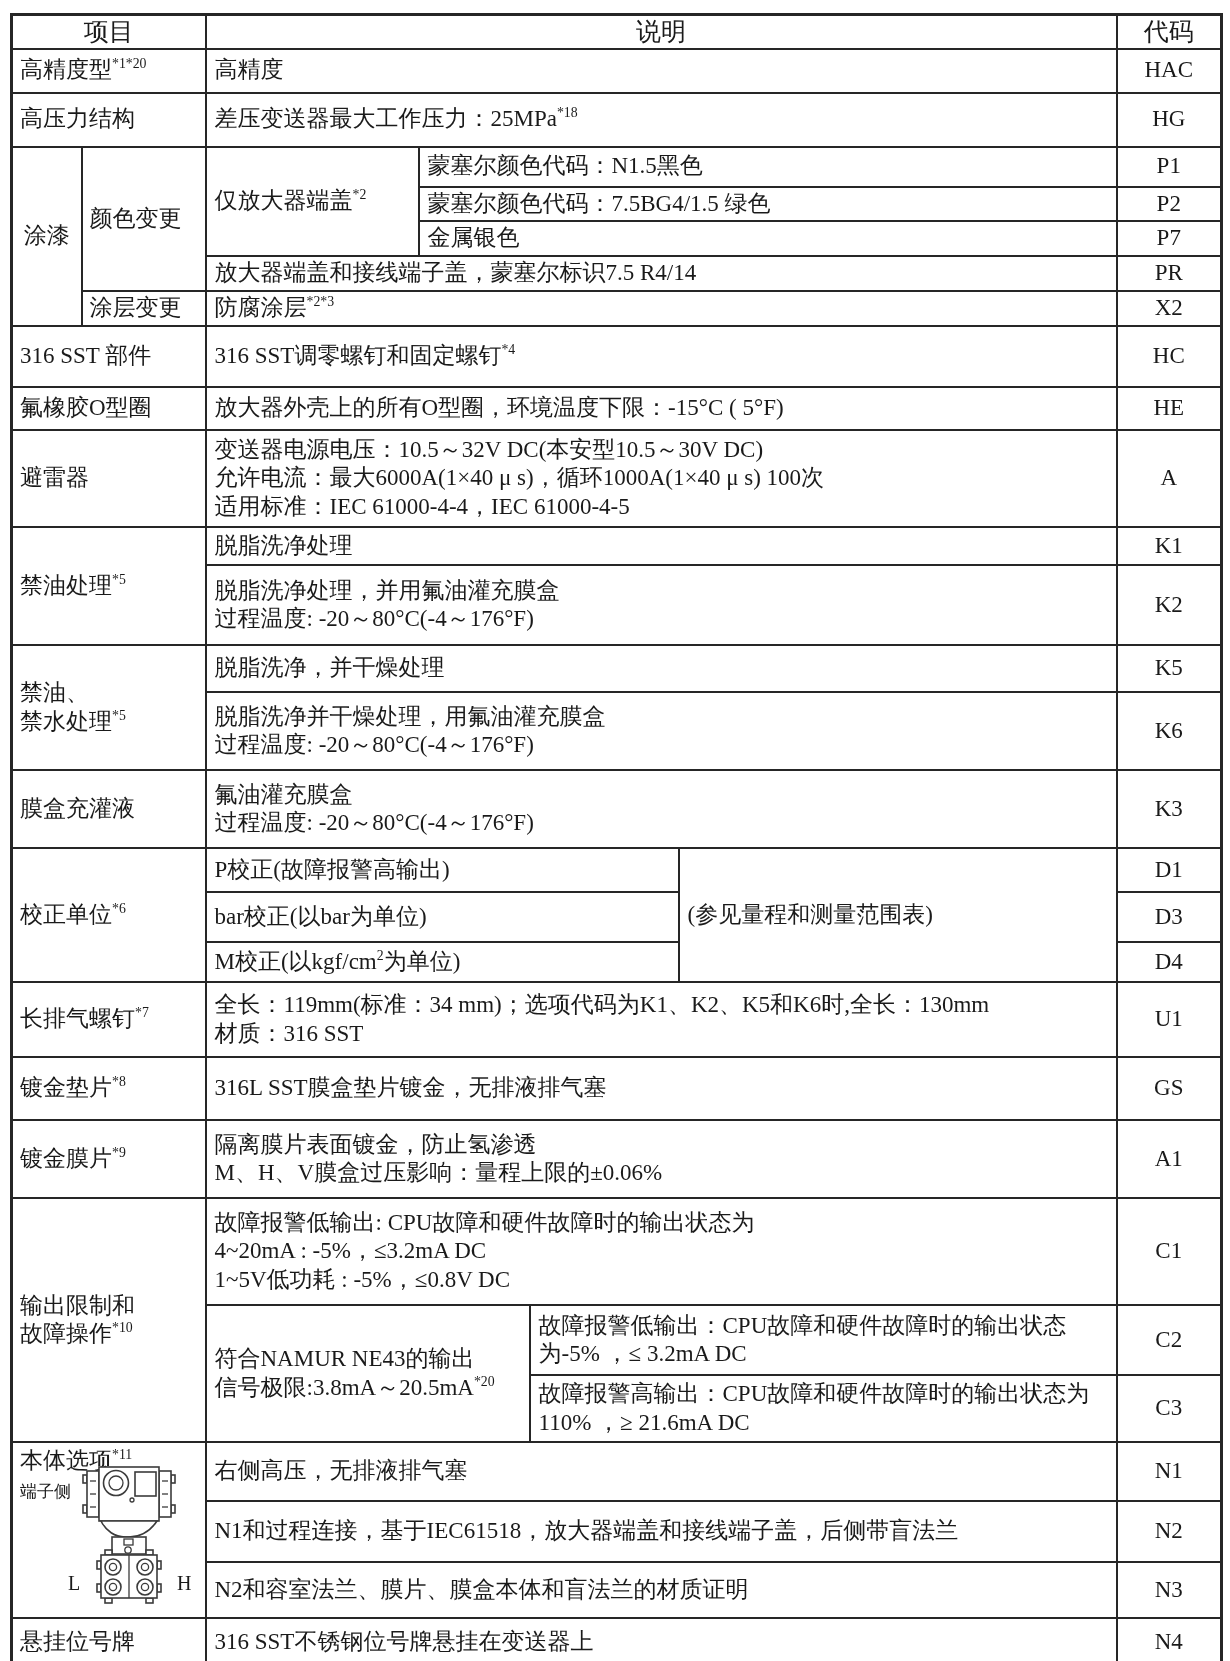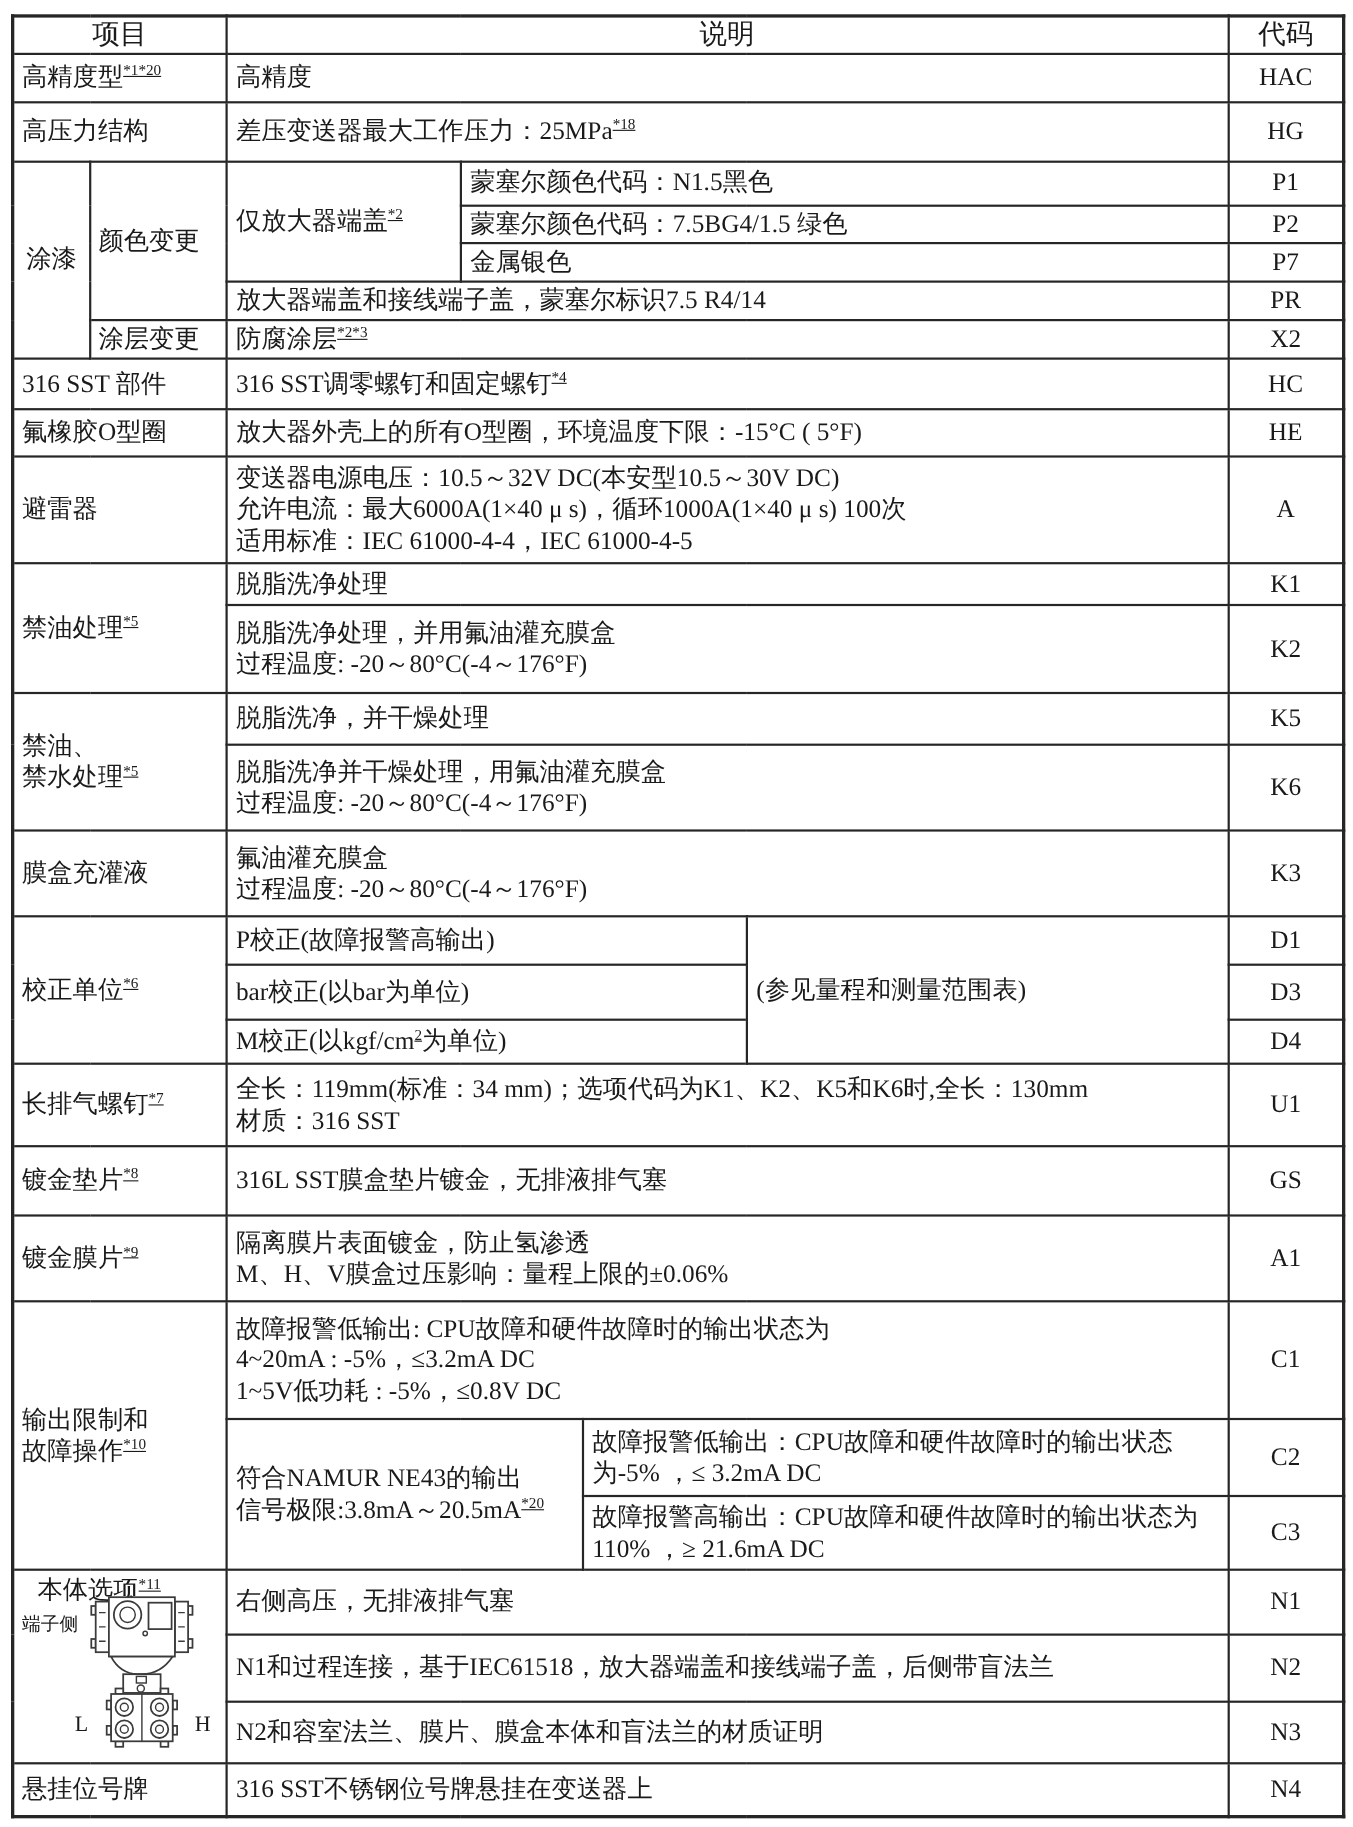--- a/index.html
+++ b/index.html
@@ -19,23 +19,23 @@
     font-size:23px;line-height:1.26;
     vertical-align:middle;
     white-space:pre-line;
     padding:2px 6px 2px 8px;
     overflow:hidden;
   }
   td.hdr{text-align:center;font-size:25px;padding:0 2px;}
   td.code{text-align:center;padding:0 2px;white-space:nowrap;}
   td.c-center{text-align:center;padding:0 2px;}
   td.item{padding-left:7px;}
-  sup{font-size:0.6em;line-height:0;text-decoration:underline;}
+  sup{font-size:0.6em;line-height:0;}
   .bodyopt{position:relative;padding:0;vertical-align:top;}
-  .bodyopt .ttl{position:absolute;left:21px;top:4px;font-size:23px;white-space:nowrap;}
+  .bodyopt .ttl{position:absolute;left:7px;top:4px;font-size:23px;white-space:nowrap;}
   .bodyopt .side{position:absolute;left:7px;top:38px;font-size:17px;white-space:nowrap;}
   .bodyopt .lh{position:absolute;font-size:20px;}
   .bodyopt .lh.l{left:55px;top:128px;}
   .bodyopt .lh.h{left:164px;top:128px;}
   .bodyopt svg{position:absolute;left:0;top:22px;}
   svg .ln{fill:#ffffff;stroke:#3b3b3b;stroke-width:1.6;}
   svg .ln2{fill:none;stroke:#3b3b3b;stroke-width:1.3;}
 </style>
 </head>
 <body>
@@ -89,21 +89,21 @@
   <tr style="height:35px">
     <td colspan="4">放大器端盖和接线端子盖，蒙塞尔标识7.5 R4/14</td>
     <td class="code">PR</td>
   </tr>
   <tr style="height:35px">
     <td class="item">涂层变更</td>
     <td colspan="4">防腐涂层<sup>*2*3</sup></td>
     <td class="code">X2</td>
   </tr>
 
-  <tr style="height:46px">
+  <tr style="height:61px">
     <td class="item" colspan="2">316 SST 部件</td>
     <td colspan="4">316 SST调零螺钉和固定螺钉<sup>*4</sup></td>
     <td class="code">HC</td>
   </tr>
 
   <tr style="height:43px">
     <td class="item" colspan="2">氟橡胶O型圈</td>
     <td colspan="4">放大器外壳上的所有O型圈，环境温度下限：-15°C ( 5°F)</td>
     <td class="code">HE</td>
   </tr>

